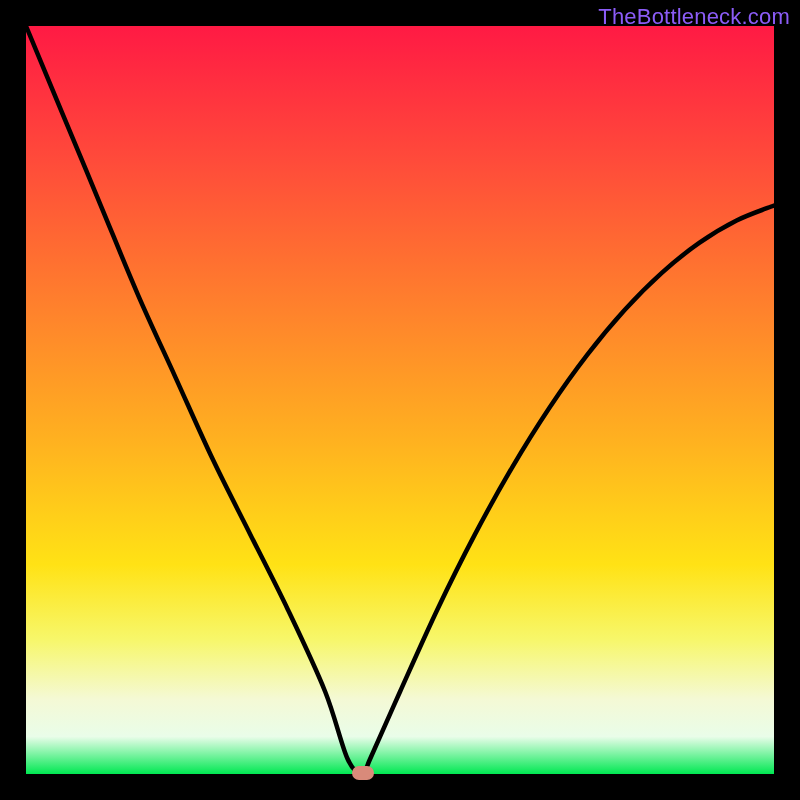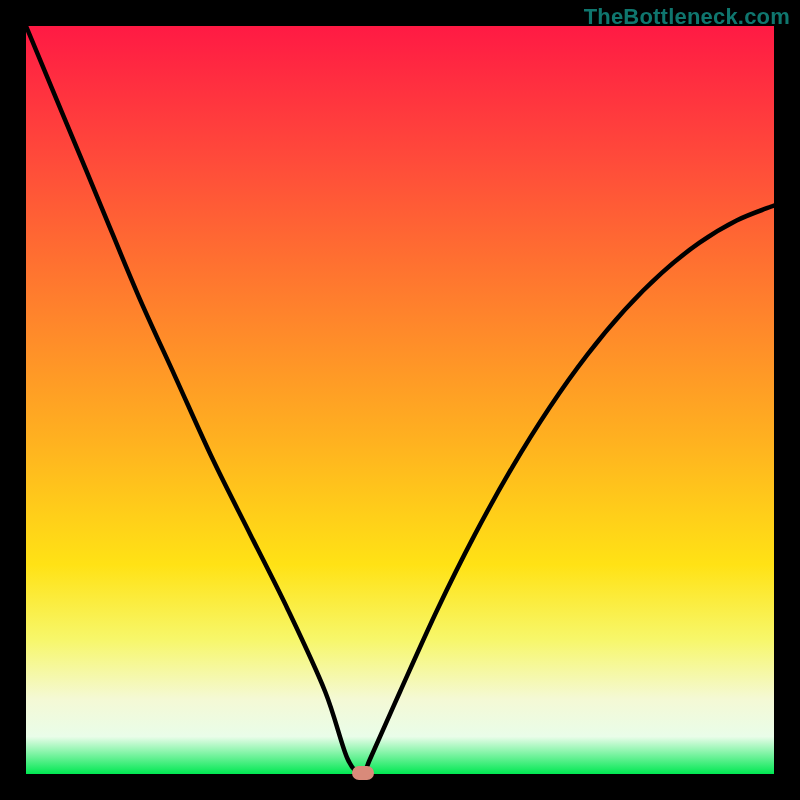--- a/index.html
+++ b/index.html
@@ -35,23 +35,23 @@
       #f7f76a 82%,
       #f4f9d5 90%,
       #e9fde9 95%,
       #00e852 100%
     );
   }
   .watermark {
     position: absolute;
     top: 4px;
     right: 10px;
-    color: #0f766e;
+    color: #8b5cf6;
     font-size: 22px;
-    font-weight: 700;
+    font-weight: 400;
     letter-spacing: 0.2px;
     user-select: none;
   }
   svg.curve {
     position: absolute;
     left: 0;
     top: 0;
     width: 748px;
     height: 748px;
     overflow: visible;

